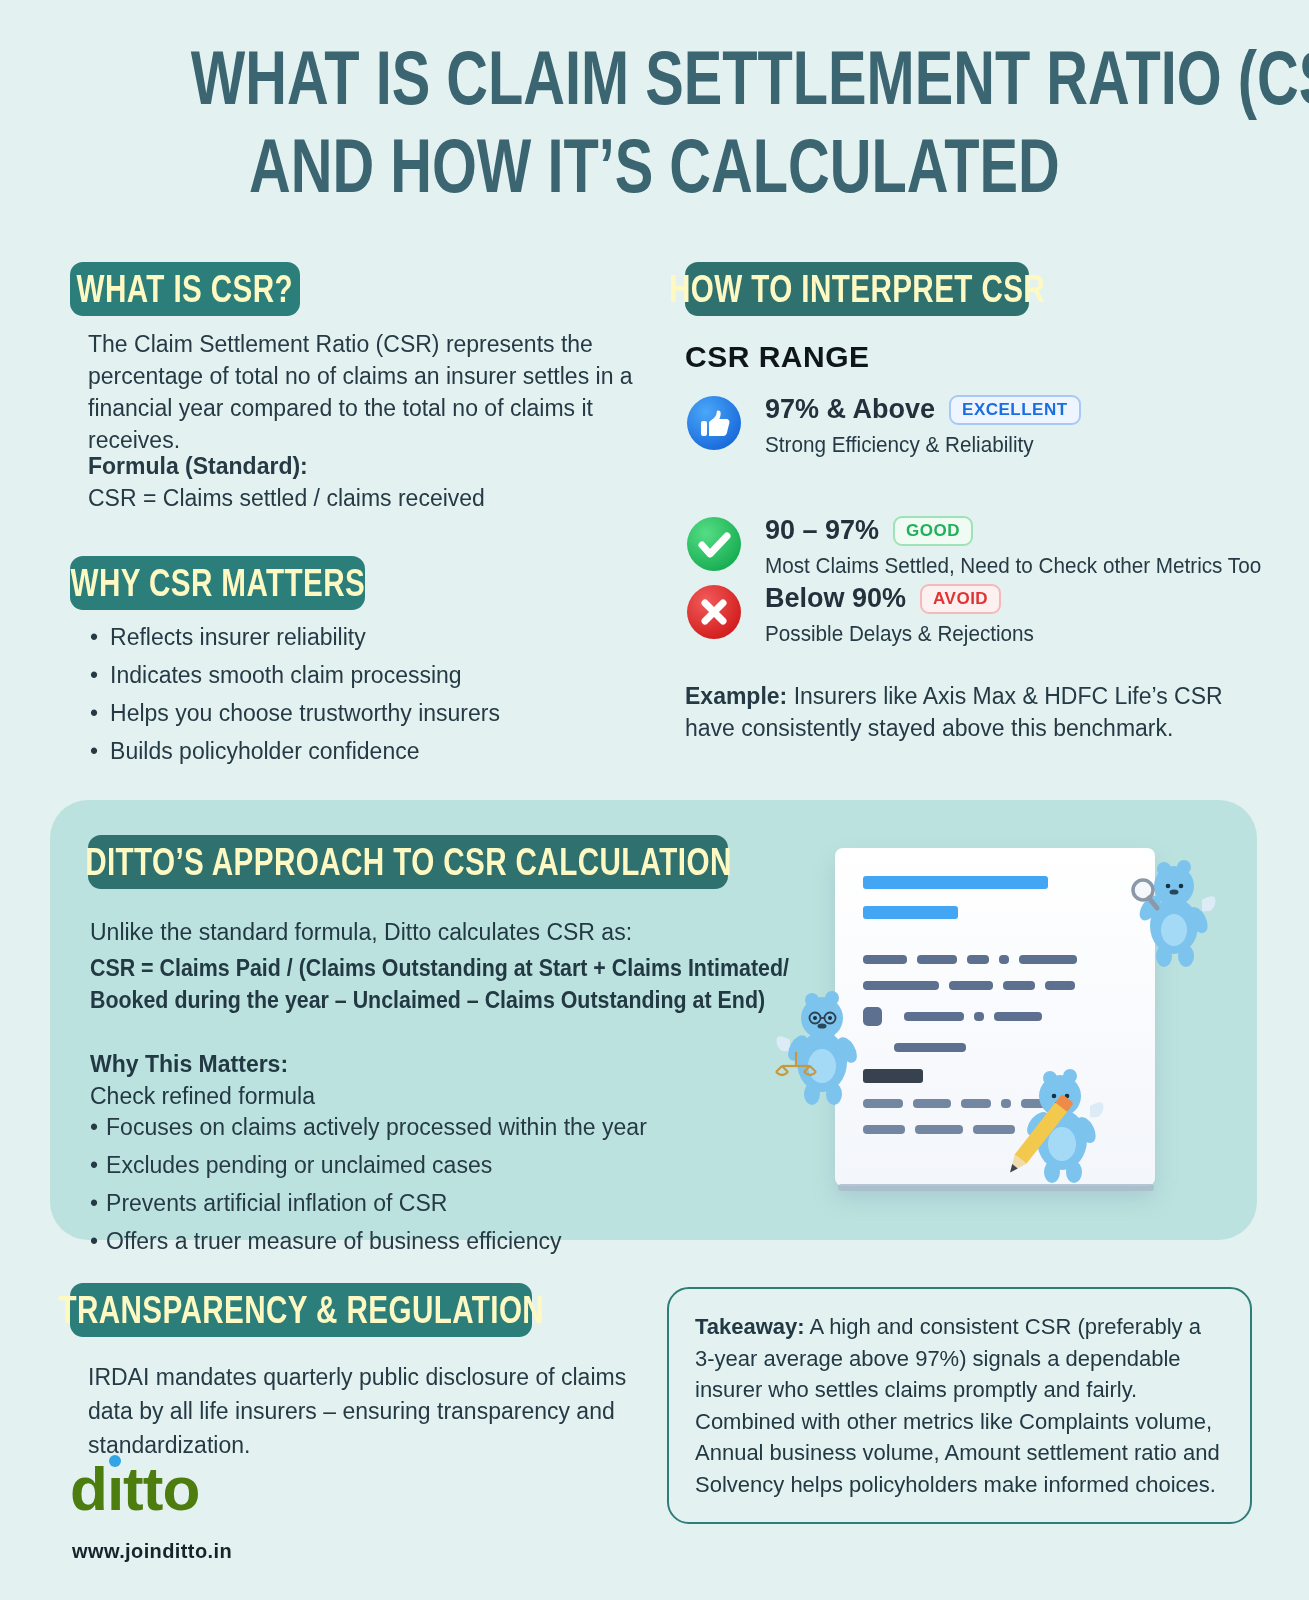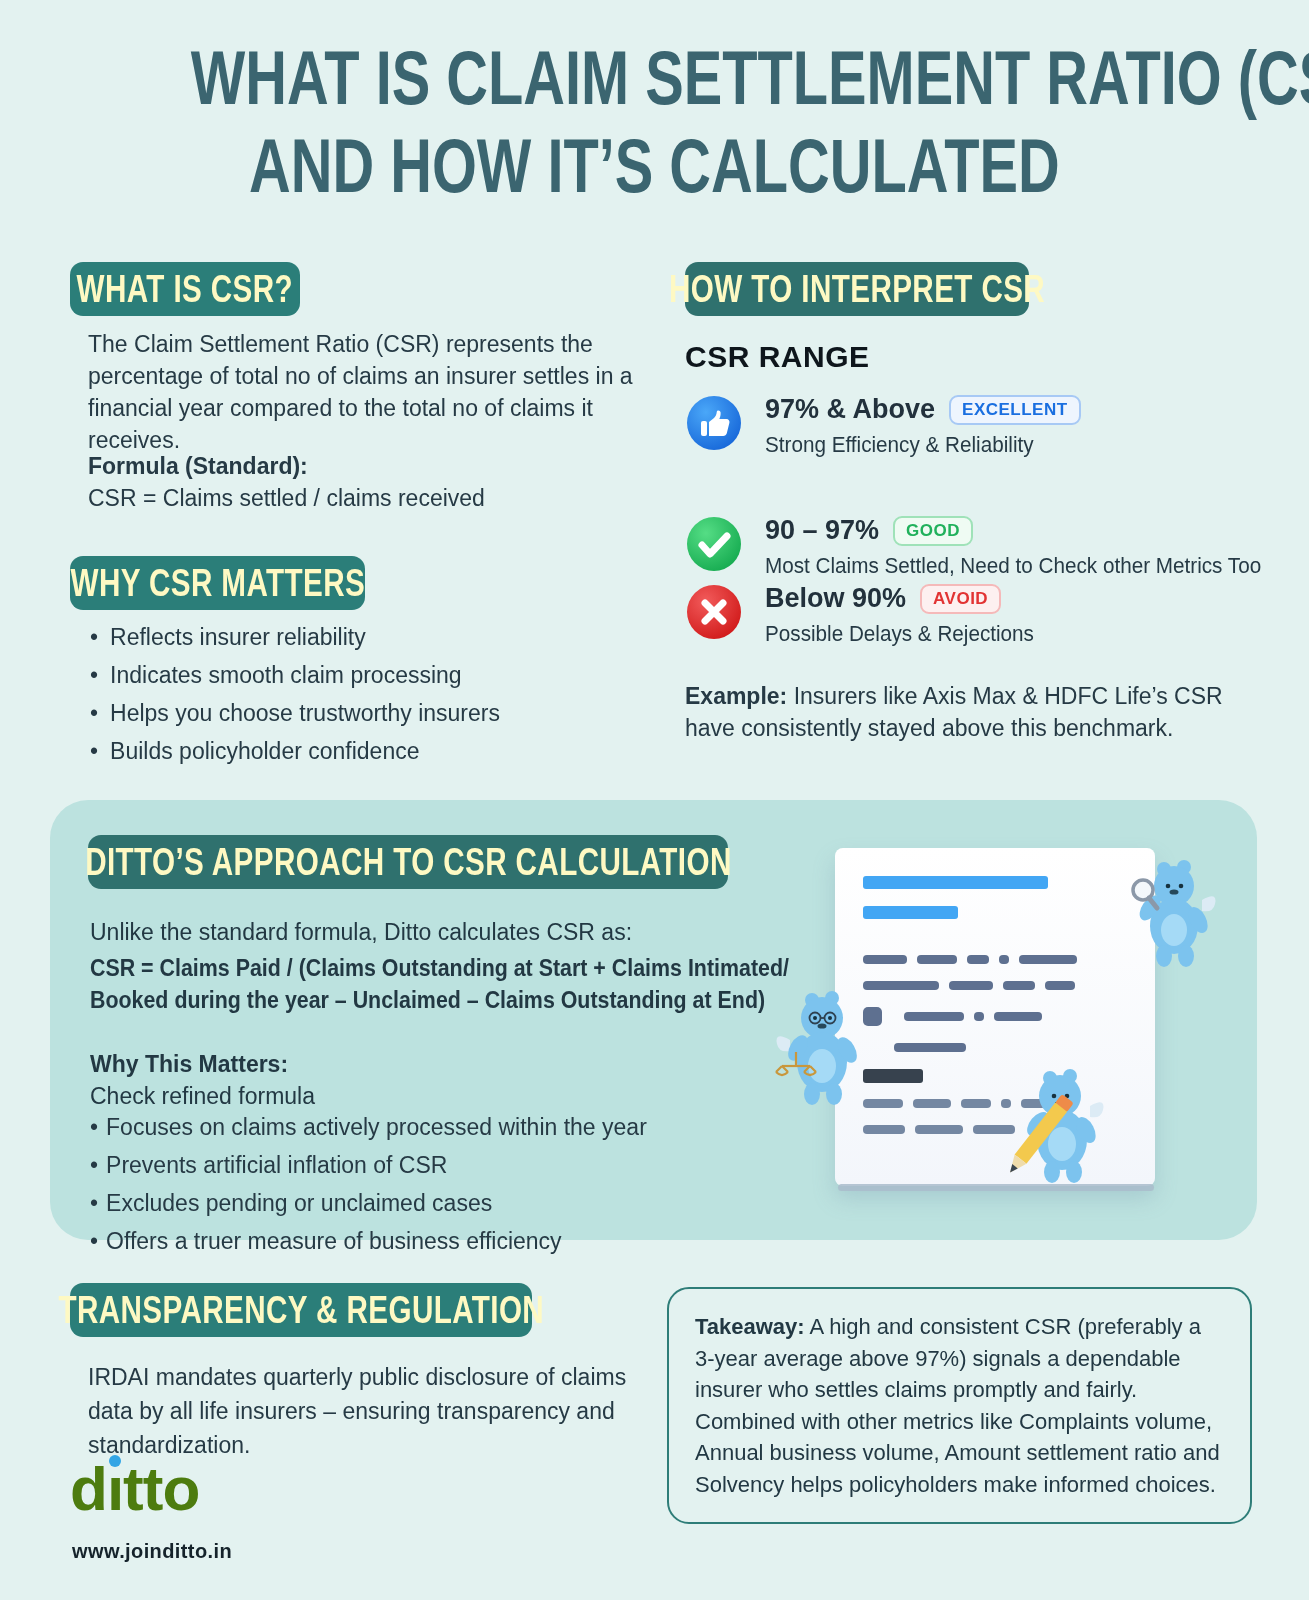--- a/index.html
+++ b/index.html
@@ -191,24 +191,24 @@
     <div class="abs para" style="top:116px;left:40px;width:720px;">Unlike the standard formula, Ditto calculates CSR as:</div>
     <div class="abs para b nowrap-cond" style="top:152px;left:40px;">CSR = Claims Paid / (Claims Outstanding at Start + Claims Intimated/</div>
     <div class="abs para b nowrap-cond" style="top:184px;left:40px;">Booked during the year – Unclaimed – Claims Outstanding at End)</div>
     <div class="abs para b" style="top:248px;left:40px;">Why This Matters:</div>
     <div class="abs para" style="top:280px;left:40px;">Check refined formula</div>
     <div class="abs bullet-list" style="top:312px;left:40px;width:700px;">
       <div class="bullet tight">
           <span>Focuses on claims actively processed within the year</span>
         </div>
       <div class="bullet tight">
+          <span>Excludes pending or unclaimed cases</span>
+        </div>
+      <div class="bullet tight">
           <span>Prevents artificial inflation of CSR</span>
-        </div>
-      <div class="bullet tight">
-          <span>Excludes pending or unclaimed cases</span>
         </div>
       <div class="bullet tight">
           <span>Offers a truer measure of business efficiency</span>
         </div>
     </div>
 
     <div class="paper">
       <div class="bar blue" style="width:185px;margin-bottom:17px;"></div>
       <div class="bar blue" style="width:95px;margin-bottom:36px;"></div>
       <div class="dash-row">

